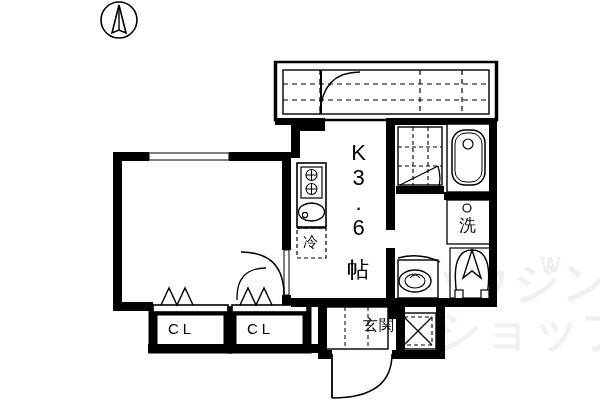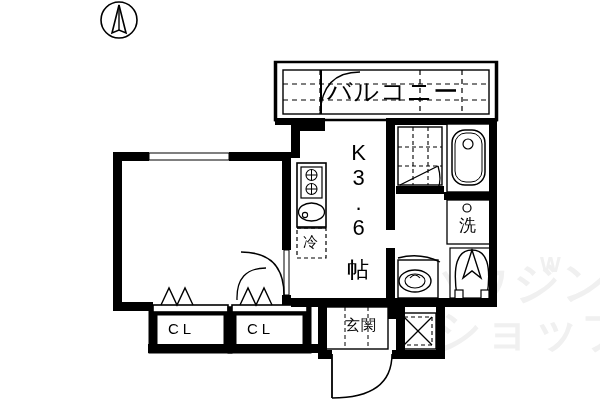--- a/index.html
+++ b/index.html
@@ -214,26 +214,25 @@
       <rect x="148" y="344" width="165" height="9" fill="#000"></rect>
       <rect x="148" y="344" width="9" height="9" fill="#000"></rect>
 
       <rect x="304" y="344" width="22" height="9" fill="#000"></rect>
 
       <rect x="318" y="298" width="78" height="9" fill="#000"></rect>
     </g>
 
   </svg>
 
-  <div class="lbl" style="left:327px;top:75px;font-size:25px;letter-spacing:1px;">バルコニー</div>
 
 
   <div class="lbl vert" style="left:347px;top:140px;font-size:22px;line-height:1.05;">K3.6帖</div>
 
-  <div class="lbl" style="left:345px;top:316px;font-size:15px;letter-spacing:1px;font-family:Liberation Serif, serif;">玄関</div>
+  <div class="lbl" style="left:363px;top:316px;font-size:15px;letter-spacing:1px;font-family:Liberation Serif, serif;">玄関</div>
 
   <div class="lbl" style="left:168px;top:320px;font-size:15px;letter-spacing:4px;">CL</div>
 
   <div class="lbl" style="left:247px;top:320px;font-size:15px;letter-spacing:4px;">CL</div>
 
   <div class="lbl" style="left:303px;top:233px;font-size:15px;">冷</div>
 
   <div class="lbl" style="left:459px;top:214px;font-size:17px;">洗</div>
 
 </div>

